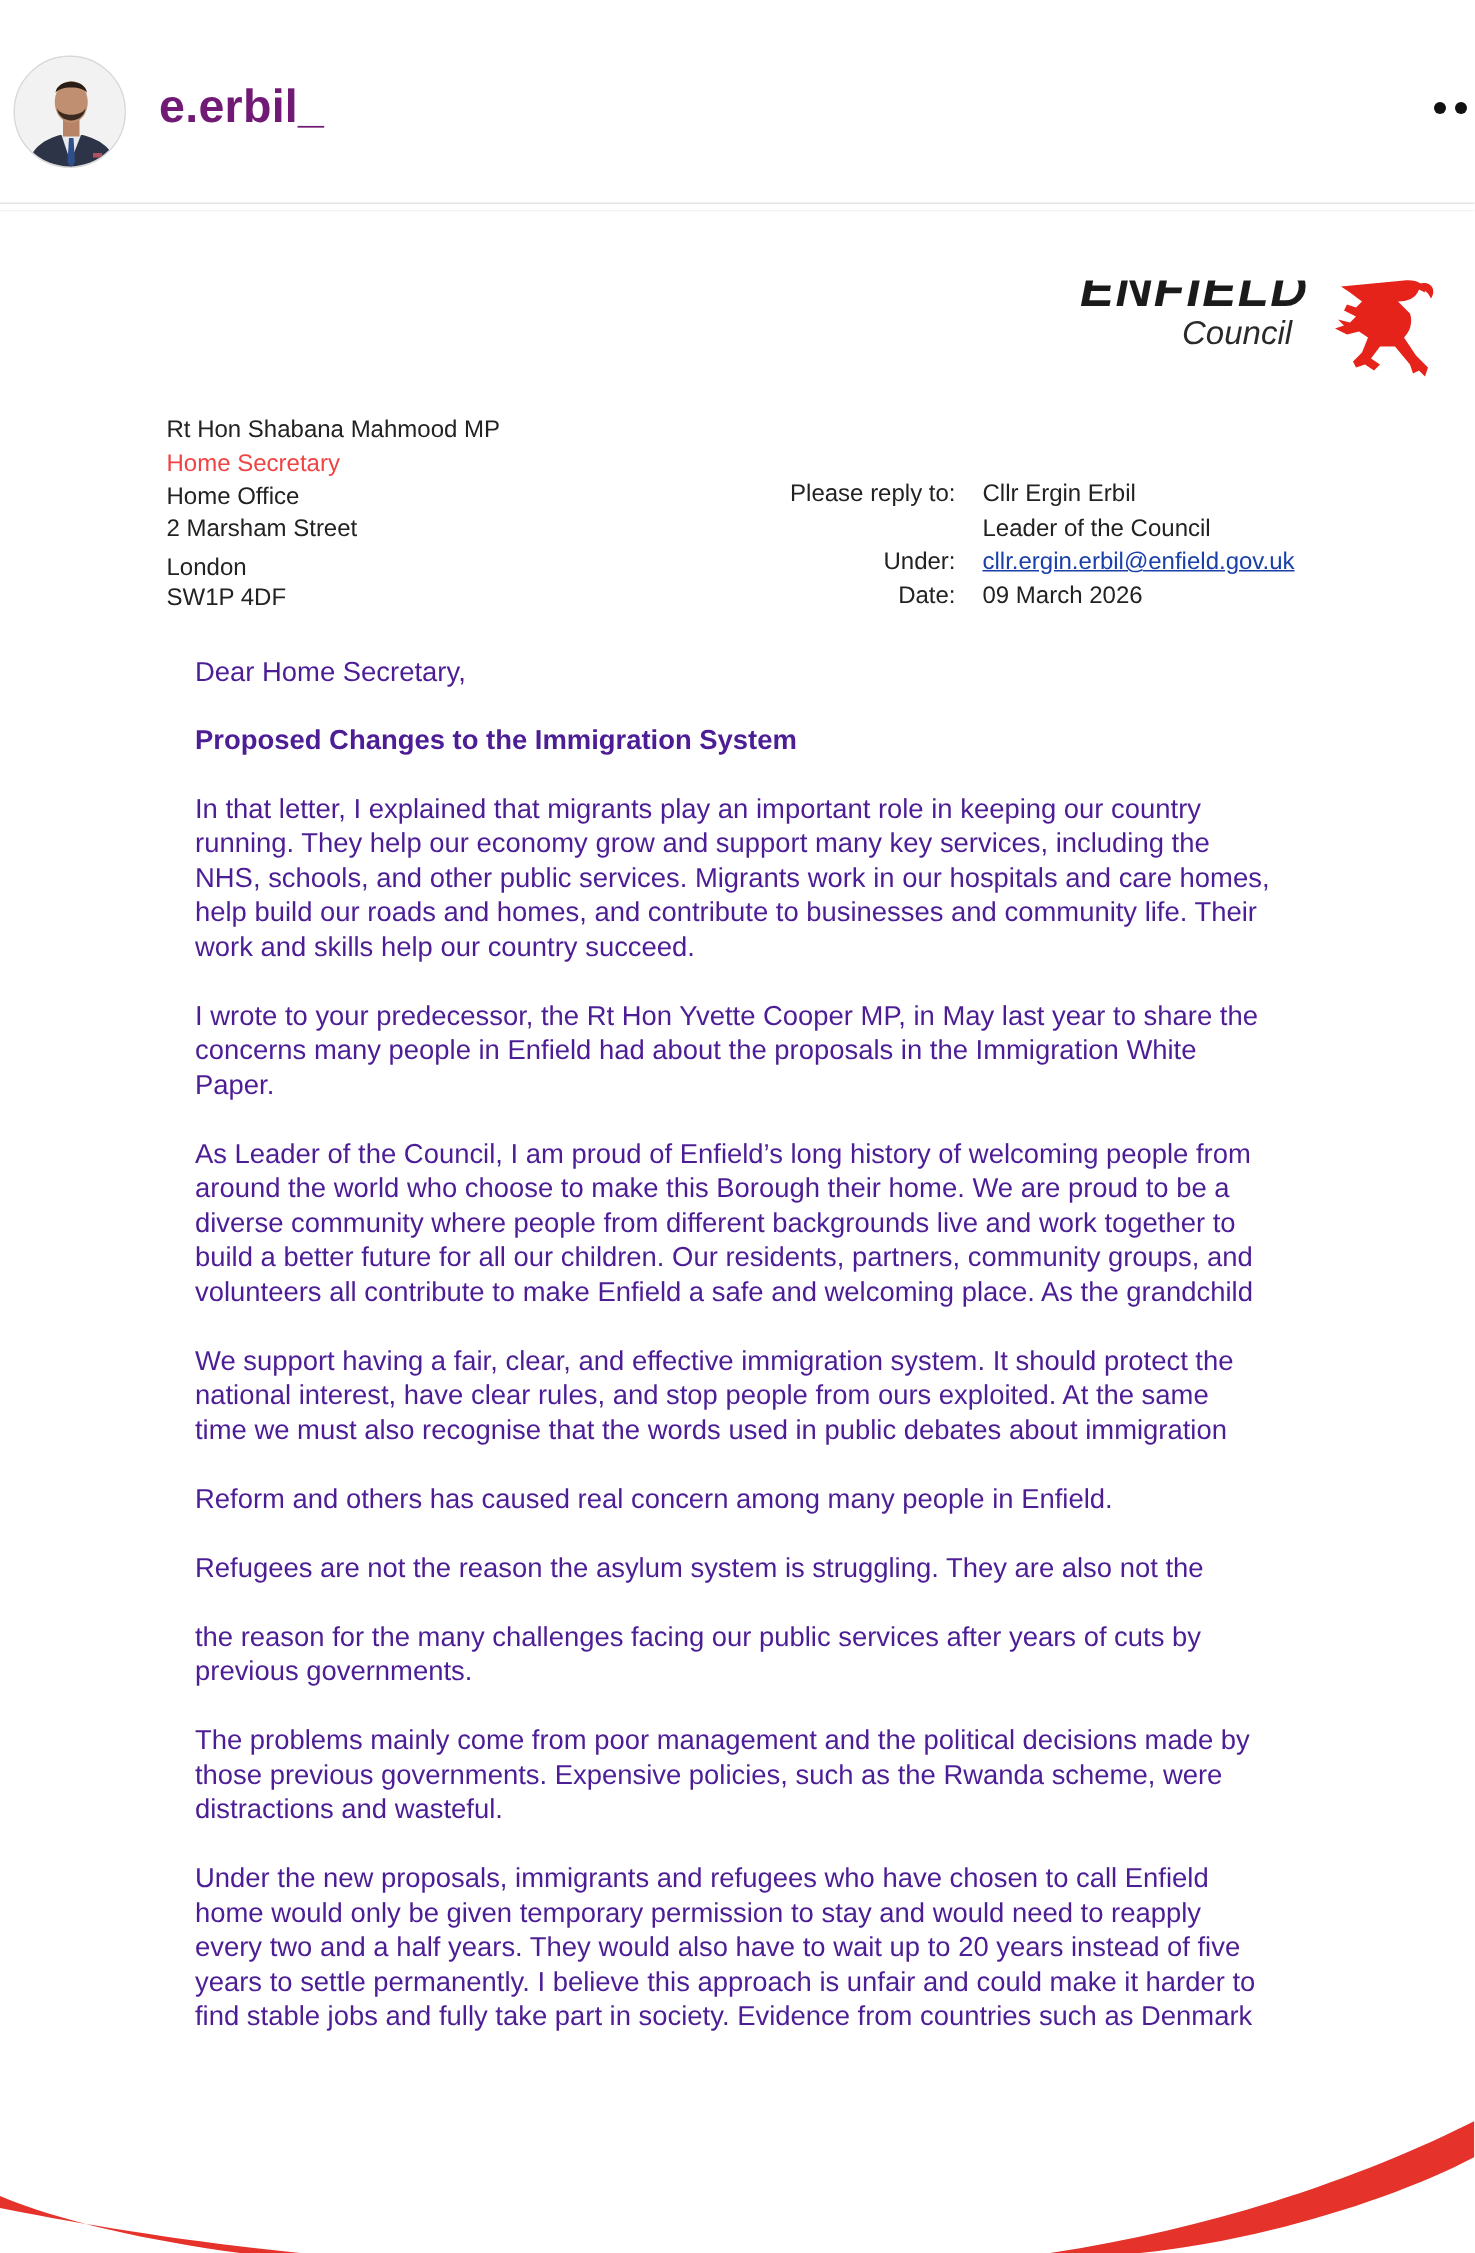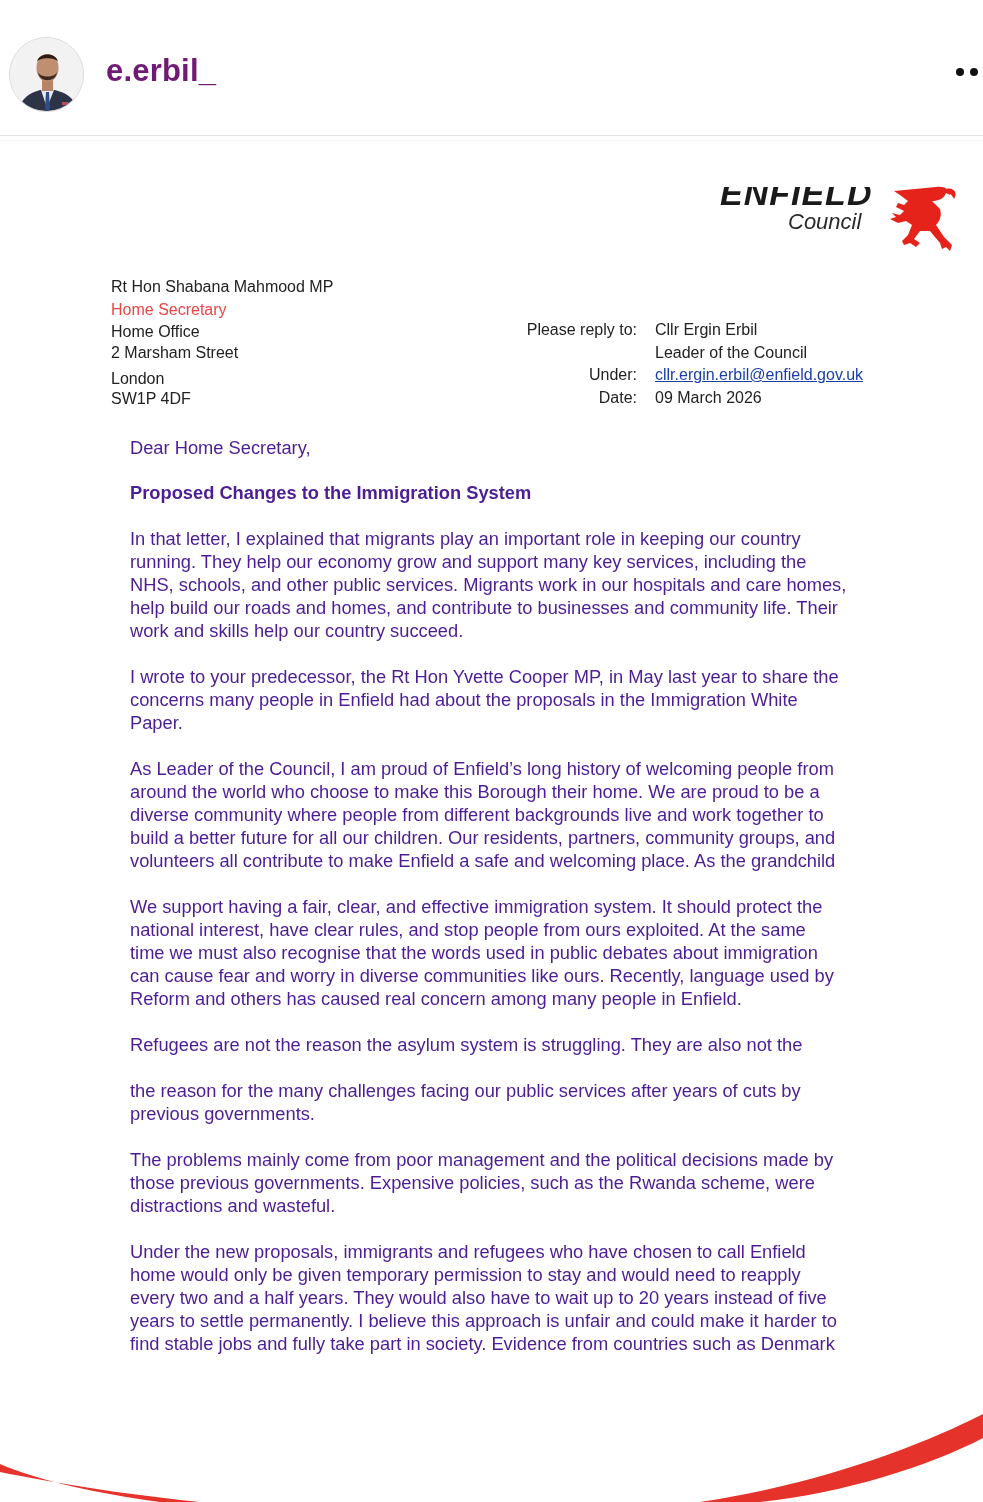--- a/index.html
+++ b/index.html
@@ -234,21 +234,21 @@
       <span>As Leader of the Council, I am proud of Enfield’s long history of welcoming people from</span><br>
       <span>around the world who choose to make this Borough their home. We are proud to be a</span><br>
       <span>diverse community where people from different backgrounds live and work together to</span><br>
       <span>build a better future for all our children. Our residents, partners, community groups, and</span><br>
       <span>volunteers all contribute to make Enfield a safe and welcoming place. As the grandchild</span><br>
     </p>
     <p>
       <span>We support having a fair, clear, and effective immigration system. It should protect the</span><br>
       <span>national interest, have clear rules, and stop people from ours exploited. At the same</span><br>
       <span>time we must also recognise that the words used in public debates about immigration</span><br>
-      <span>can cause fear and worry in diverse communities like ours. Recently, language used by</span><br>
+      <br>
       <span>Reform and others has caused real concern among many people in Enfield.</span>
     </p>
     <p>
       <span>Refugees are not the reason the asylum system is struggling. They are also not the</span><br>
       <br>
       <span>the reason for the many challenges facing our public services after years of cuts by</span><br>
       <span>previous governments.</span>
     </p>
     <p>
       <span>The problems mainly come from poor management and the political decisions made by</span><br>

